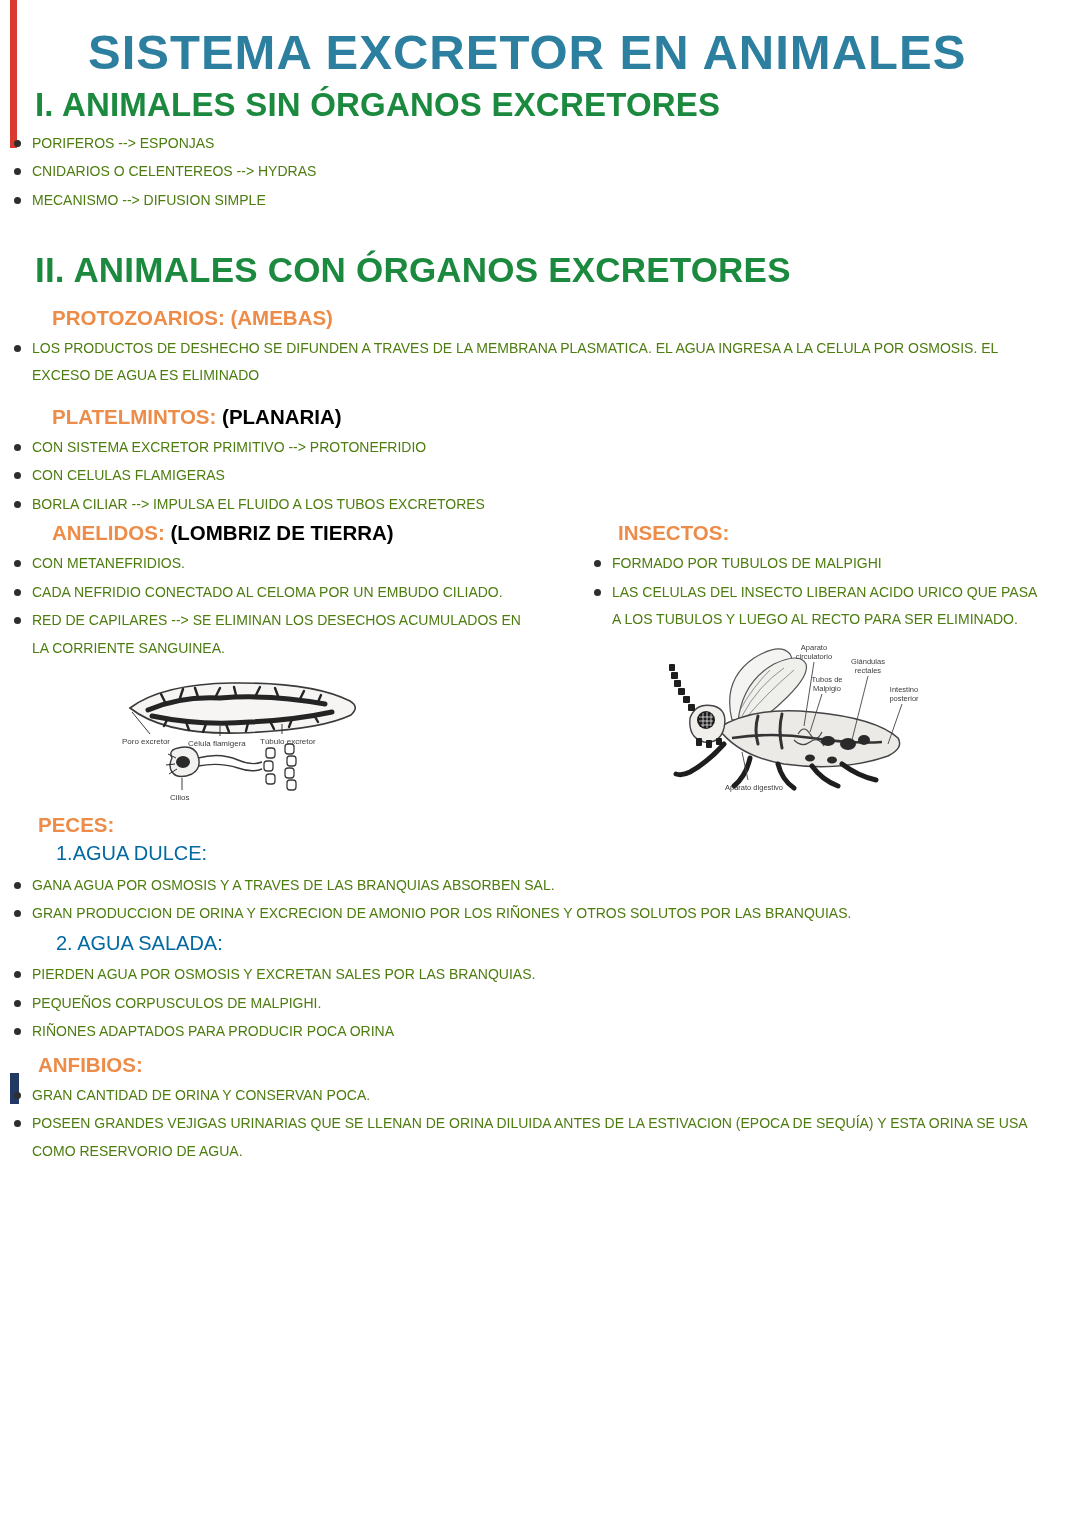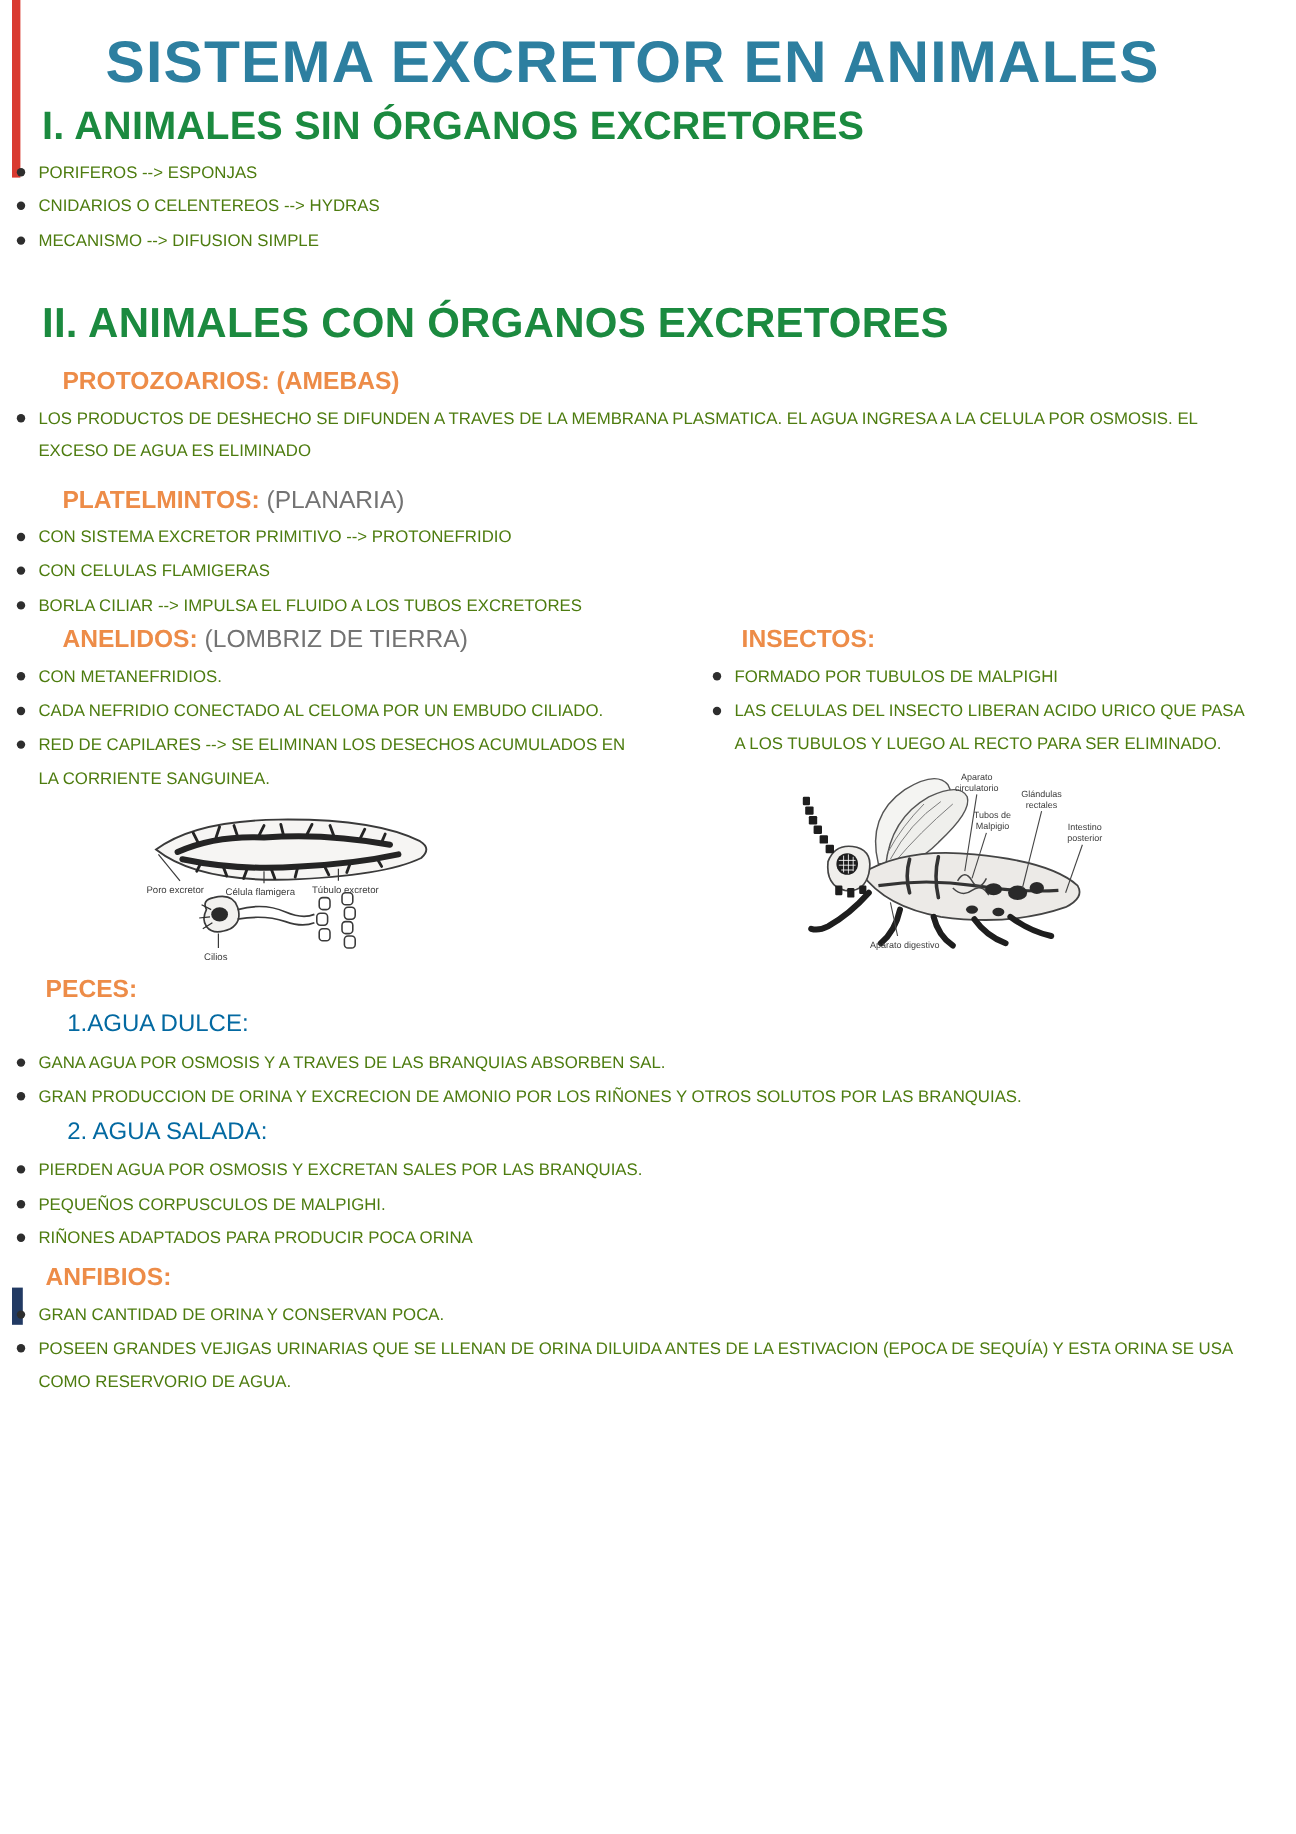--- a/index.html
+++ b/index.html
@@ -32,21 +32,21 @@
     border-radius:50%;background:#2e2e2e;
   }
   .indent1{margin-left:56px;}
   .indent2{margin-left:30px;}
   .indent3{margin-left:12px;}
 
   .subhead{
     margin:14px 0 2px 42px;font-size:20.5px;font-weight:700;color:#ed8c48;
     line-height:26px;
   }
-  .subhead .plain{color:#737373;font-weight:400;}
+  .subhead .plain{color:#000000;font-weight:700;}
   .subhead-flush{margin-left:28px;}
 
   .wrap-protozo{max-width:1020px;}
 
   .twocol{display:flex;align-items:flex-start;margin-top:2px;}
   .col-left{width:580px;}
   .col-right{width:500px;}
   .col-left .subhead,.col-right .subhead{margin-top:0;}
   .col-left ul.blist{max-width:520px;}
   .col-right ul.blist{max-width:450px;}

